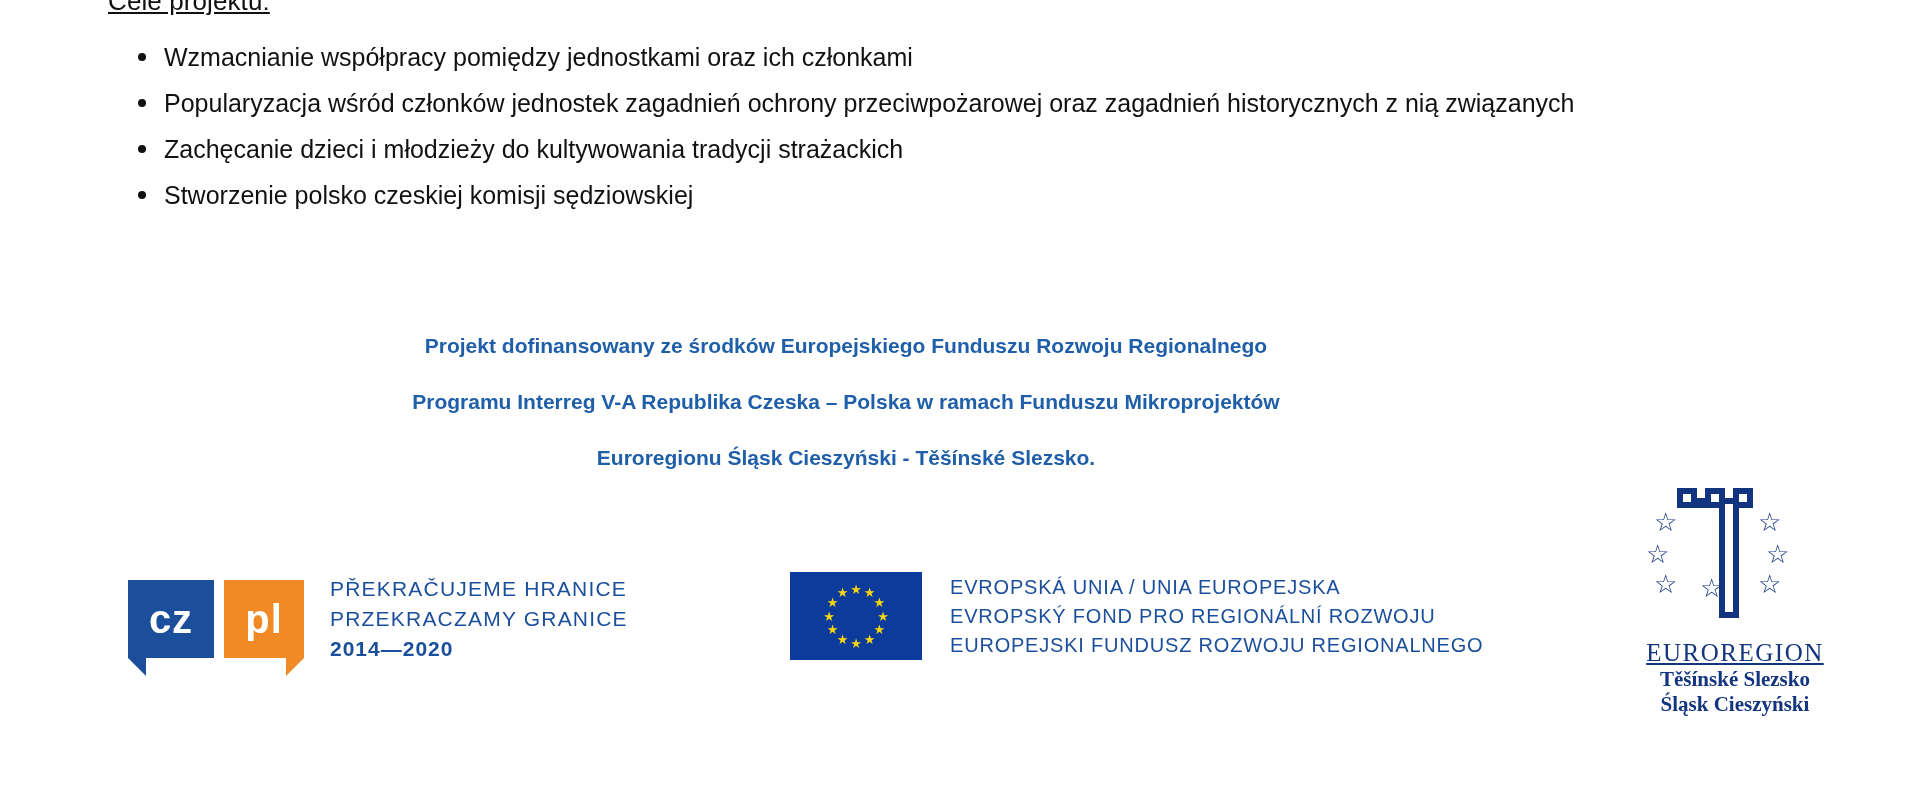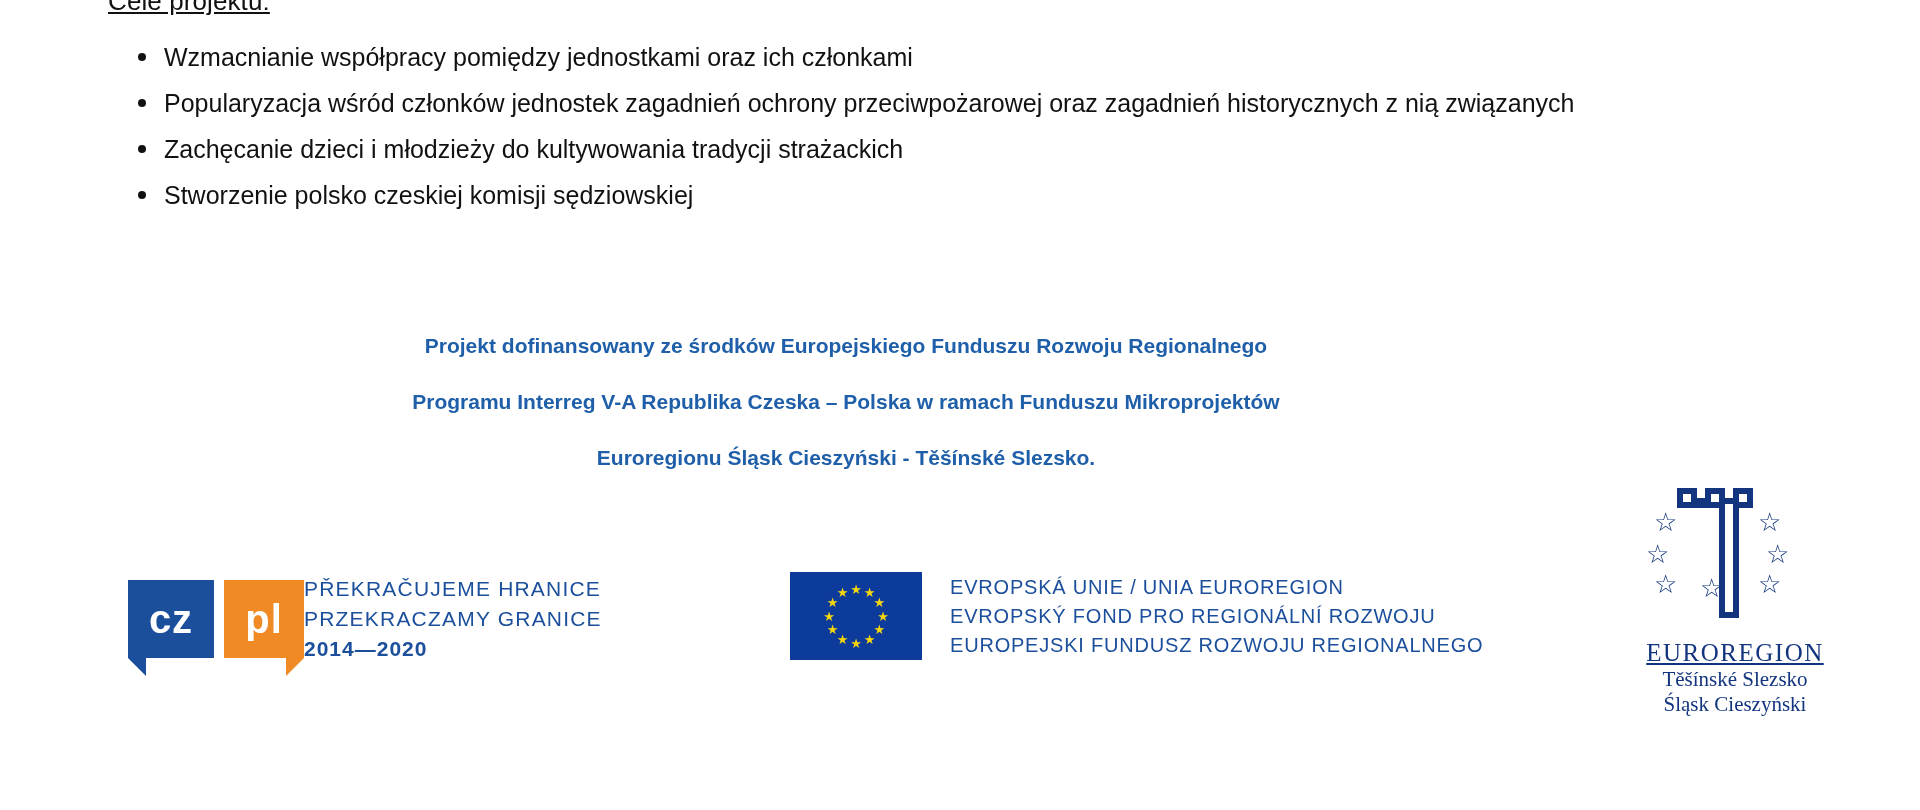--- a/index.html
+++ b/index.html
@@ -155,20 +155,21 @@
     border-top: 18px solid #f08a24;
   }
   .pl-block .t {
     color: #ffffff;
     font-size: 40px;
     font-weight: bold;
     letter-spacing: 1px;
     line-height: 1;
   }
   .czpl-text {
+    margin-left: 26px;
     color: #1b4f9c;
     font-size: 21px;
     letter-spacing: 1.2px;
     line-height: 30px;
   }
   .czpl-text .y {
     font-weight: bold;
     letter-spacing: 1px;
   }
 
@@ -219,21 +220,21 @@
     font-family: "Liberation Serif", serif;
     font-size: 25px;
     font-weight: normal;
     letter-spacing: 1.5px;
     text-decoration: underline;
   }
   .euroregion .er-sub {
     color: #13357f;
     font-family: "Liberation Serif", serif;
     font-size: 21px;
-    font-weight: normal;
+    font-weight: bold;
     line-height: 25px;
   }
 </style>
 </head>
 <body>
 
 <div class="page">
 
   <div class="section-heading">Cele projektu:</div>
 
@@ -289,21 +290,21 @@
           <span class="eu-star" style="left: 82.8827px; top: 51px;">★</span>
           <span class="eu-star" style="left: 73px; top: 60.8827px;">★</span>
           <span class="eu-star" style="left: 59.5px; top: 64.5px;">★</span>
           <span class="eu-star" style="left: 46px; top: 60.8827px;">★</span>
           <span class="eu-star" style="left: 36.1173px; top: 51px;">★</span>
           <span class="eu-star" style="left: 32.5px; top: 37.5px;">★</span>
           <span class="eu-star" style="left: 36.1173px; top: 24px;">★</span>
           <span class="eu-star" style="left: 46px; top: 14.1173px;">★</span>
         </div>
       <div class="eu-text">
-        <div>EVROPSKÁ UNIE / UNIA EUROREGION</div>
+        <div>EVROPSKÁ UNIA / UNIA EUROPEJSKA</div>
         <div>EVROPSKÝ FOND PRO REGIONÁLNÍ ROZWOJU</div>
         <div>EUROPEJSKI FUNDUSZ ROZWOJU REGIONALNEGO</div>
       </div>
     </div>
 
     <div class="euroregion">
       <svg width="190" height="170" viewBox="0 0 190 170">
 
         <path d="M40 40 L40 26 L54 26 L54 36 L68 36 L68 26 L82 26 L82 36 L96 36 L96 26 L110 26 L110 40 L96 40 L96 150 L82 150 L82 40 Z" fill="none" stroke="#13357f" stroke-width="6" stroke-linejoin="miter"></path>
 

